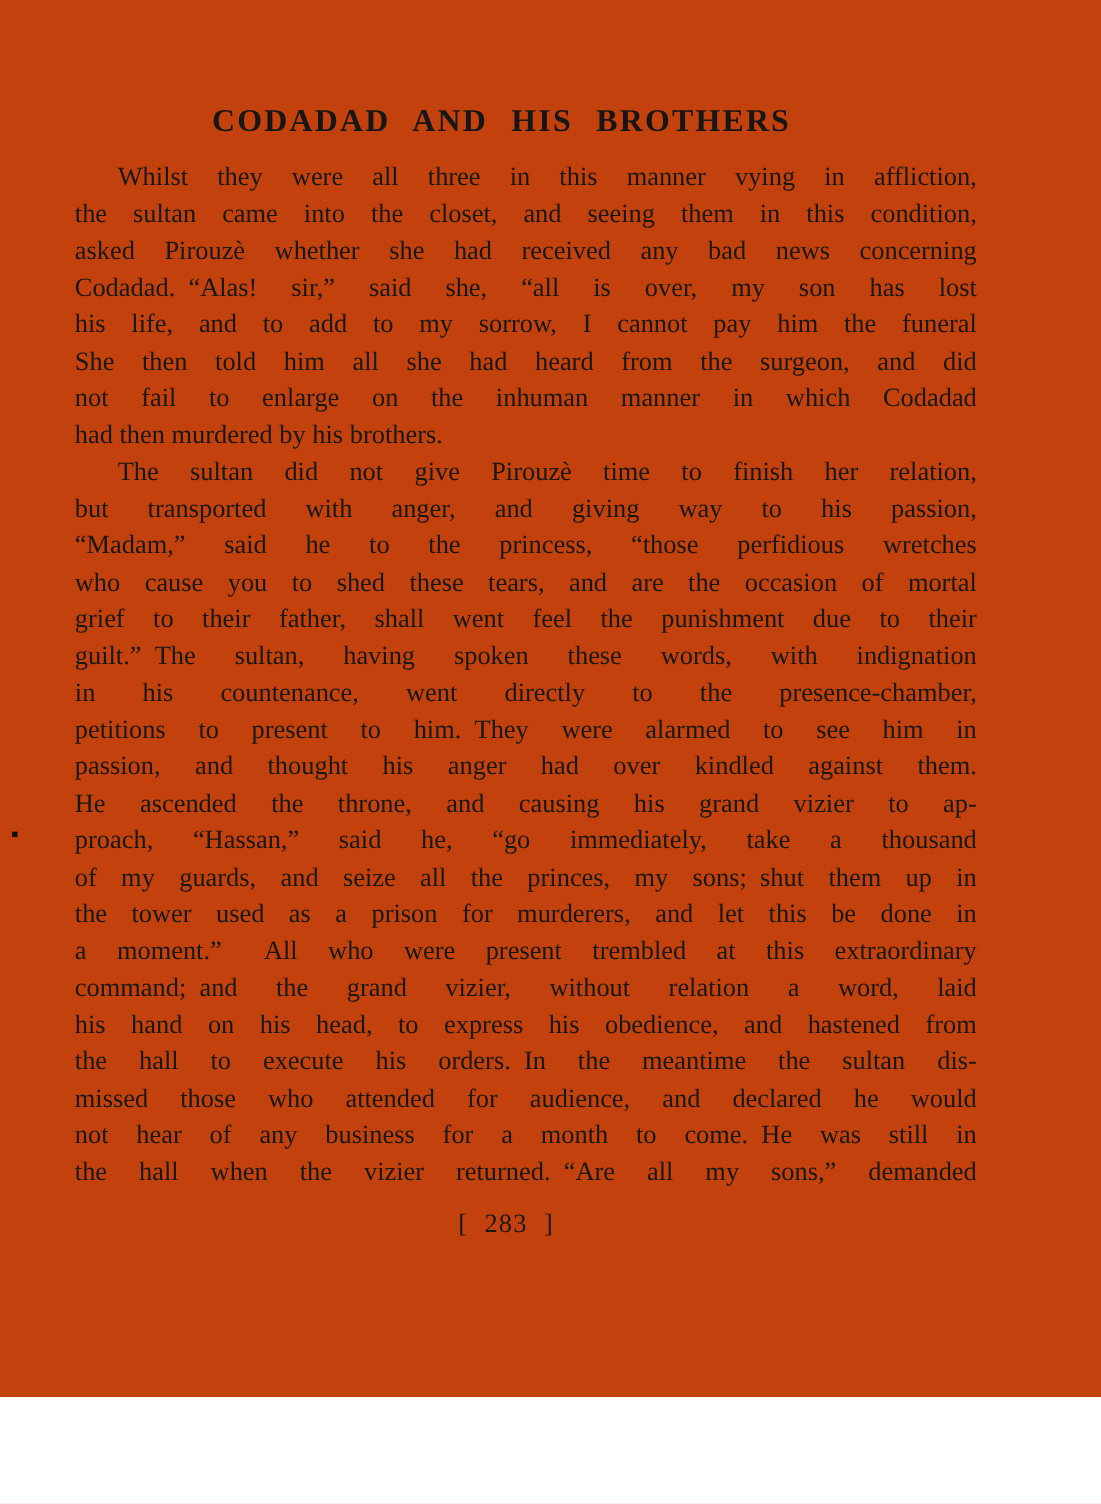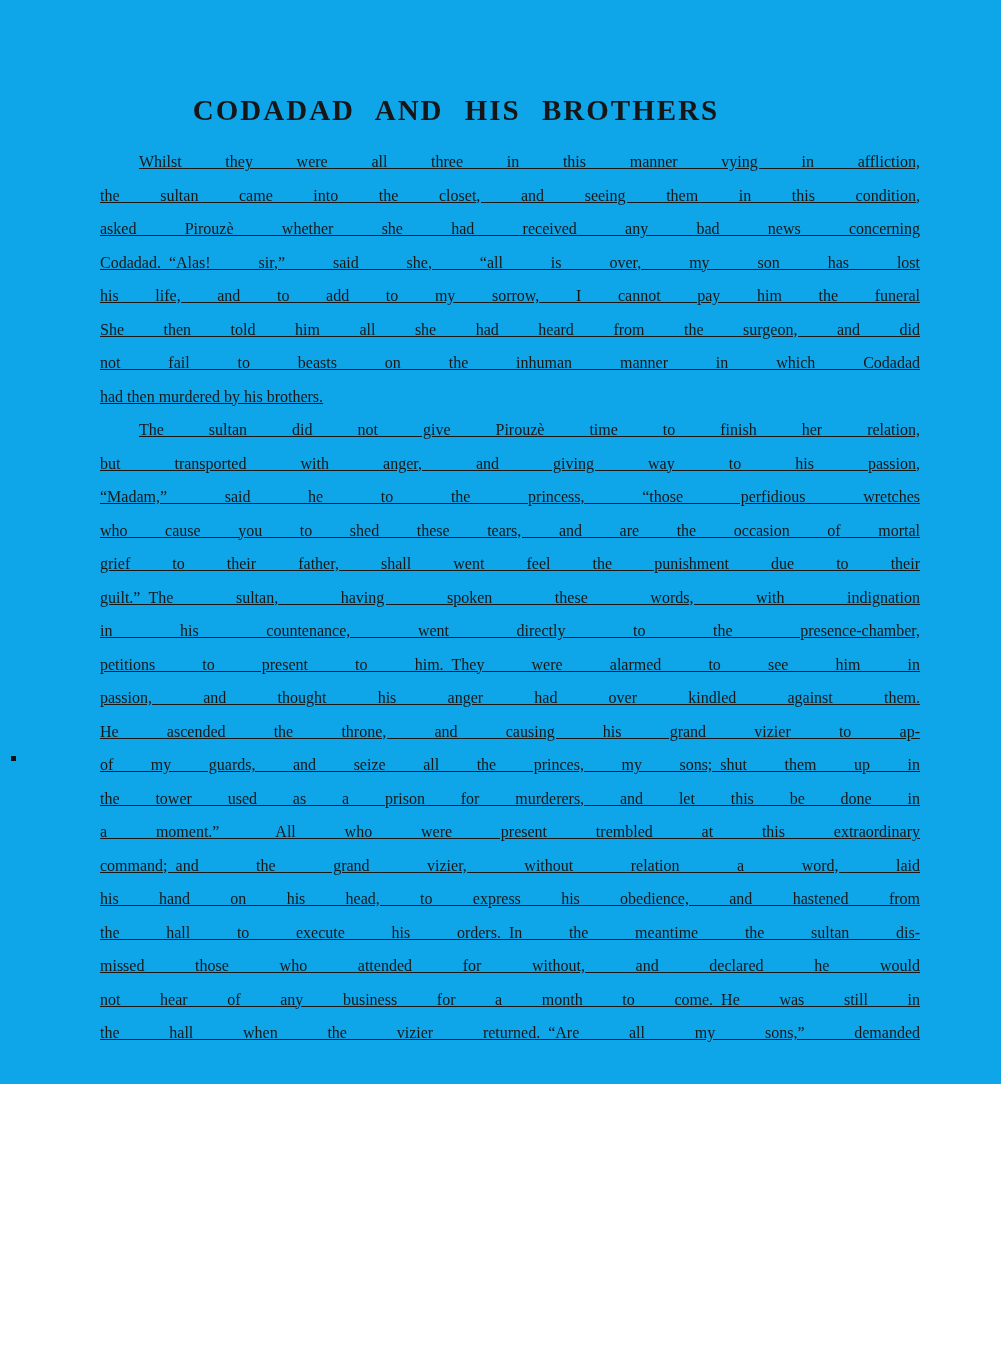--- a/index.html
+++ b/index.html
@@ -6,48 +6,47 @@
     margin: 0;
     padding: 0;
     width: 1001px;
     height: 1367px;
     background: #ffffff;
     overflow: hidden;
   }
   .page {
     position: relative;
     width: 1001px;
-    height: 1084px;
-    background: #0ea5e9;
+    height: 1270px;
+    background: #c2410c;
     color: #1b1b1b;
     font-family: "Liberation Serif", "DejaVu Serif", serif;
   }
   .title {
     margin: 0;
     padding-top: 92px;
     width: 820px;
     margin-left: 92px;
     position: relative;
     left: -46px;
     text-align: center;
     font-size: 29px;
     font-weight: 700;
     letter-spacing: 2px;
     word-spacing: 12px;
     color: #161616;
     line-height: 36px;
   }
   .text-block {
     width: 820px;
-    margin-left: 100px;
+    margin-left: 68px;
     margin-top: 17px;
-    font-size: 16px;
+    font-size: 24px;
     line-height: 33.5px;
     color: #181818;
-    text-decoration: underline;
   }
   .line {
     text-align: justify;
     text-align-last: justify;
     white-space: normal;
     height: 33.5px;
     overflow: visible;
   }
   .line.indent { text-indent: 39px; }
   .line.no-justify { text-align-last: left; }
@@ -78,38 +77,40 @@
 <div class="page">
   <h1 class="title">CODADAD AND HIS BROTHERS</h1>
 
   <div class="text-block">
       <div class="line indent">Whilst they were all three in this manner vying in affliction,</div>
       <div class="line">the sultan came into the closet, and seeing them in this condition,</div>
       <div class="line">asked Pirouzè whether she had received any bad news concerning</div>
       <div class="line">Codadad. “Alas! sir,” said she, “all is over, my son has lost</div>
       <div class="line">his life, and to add to my sorrow, I cannot pay him the funeral</div>
       <div class="line">She then told him all she had heard from the surgeon, and did</div>
-      <div class="line">not fail to beasts on the inhuman manner in which Codadad</div>
+      <div class="line">not fail to enlarge on the inhuman manner in which Codadad</div>
       <div class="line no-justify">had then murdered by his brothers.</div>
       <div class="line indent">The sultan did not give Pirouzè time to finish her relation,</div>
       <div class="line">but transported with anger, and giving way to his passion,</div>
       <div class="line">“Madam,” said he to the princess, “those perfidious wretches</div>
       <div class="line">who cause you to shed these tears, and are the occasion of mortal</div>
       <div class="line">grief to their father, shall went feel the punishment due to their</div>
       <div class="line">guilt.” The sultan, having spoken these words, with indignation</div>
       <div class="line">in his countenance, went directly to the presence-chamber,</div>
       <div class="line">petitions to present to him. They were alarmed to see him in</div>
       <div class="line">passion, and thought his anger had over kindled against them.</div>
       <div class="line">He ascended the throne, and causing his grand vizier to ap-</div>
+      <div class="line">proach, “Hassan,” said he, “go immediately, take a thousand</div>
       <div class="line">of my guards, and seize all the princes, my sons; shut them up in</div>
       <div class="line">the tower used as a prison for murderers, and let this be done in</div>
       <div class="line">a moment.”  All who were present trembled at this extraordinary</div>
       <div class="line">command; and the grand vizier, without relation a word, laid</div>
       <div class="line">his hand on his head, to express his obedience, and hastened from</div>
       <div class="line">the hall to execute his orders. In the meantime the sultan dis-</div>
-      <div class="line">missed those who attended for without, and declared he would</div>
+      <div class="line">missed those who attended for audience, and declared he would</div>
       <div class="line">not hear of any business for a month to come. He was still in</div>
       <div class="line">the hall when the vizier returned. “Are all my sons,” demanded</div>
     </div>
 
+  <div class="folio">[ 283 ]</div>
 
   <div class="ink-speck"></div>
 </div>
 
 </body></html>

